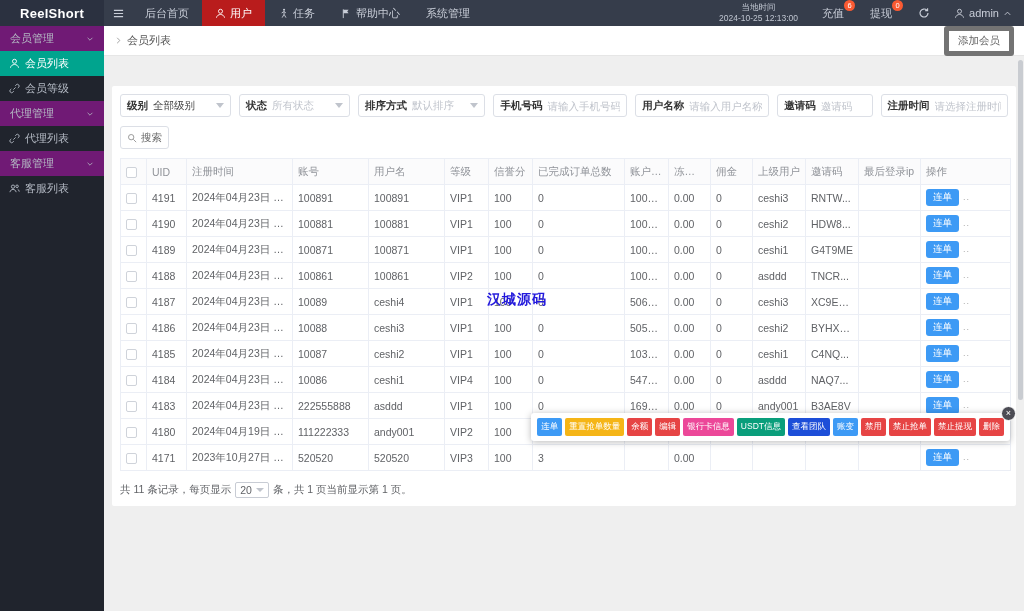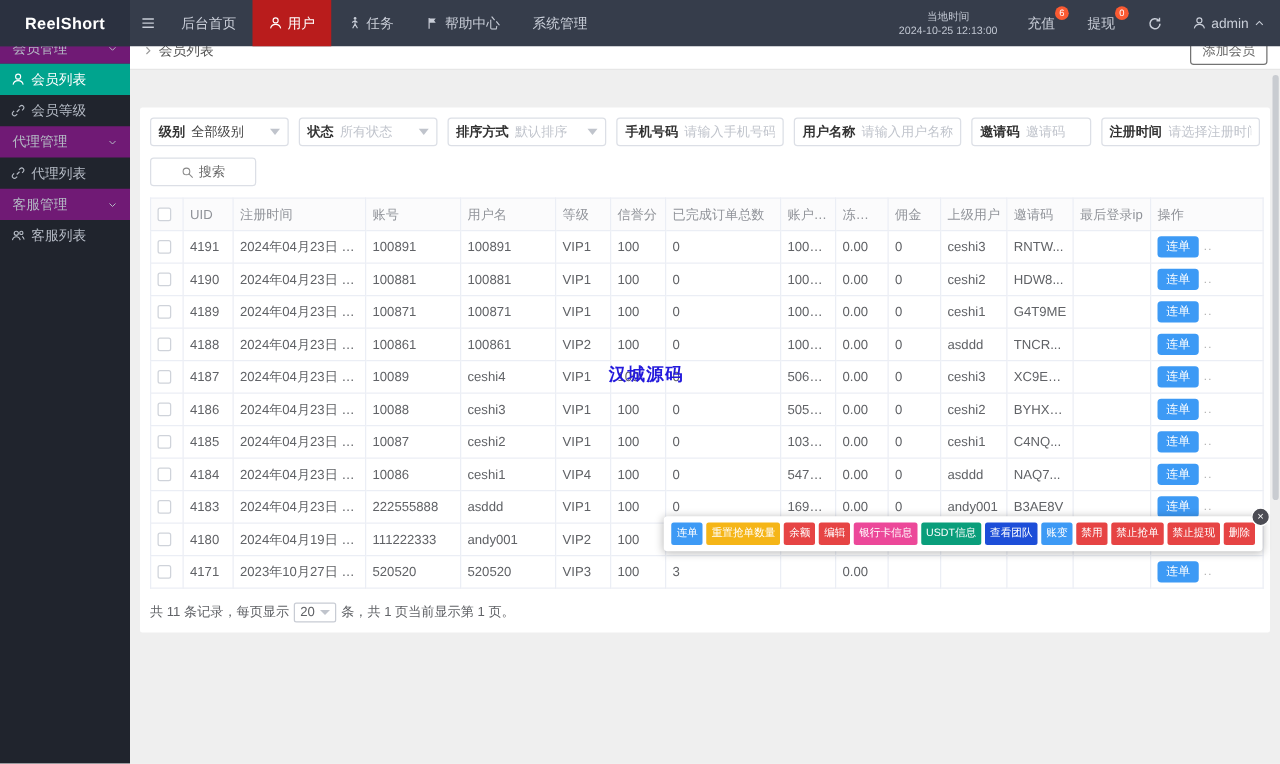--- a/index.html
+++ b/index.html
@@ -1,21 +1,21 @@
 <!DOCTYPE html>
 <html><head>
 <meta charset="utf-8">
 <style>
   * { margin:0; padding:0; box-sizing:border-box; }
   html,body { width:1024px; height:611px; }
   body { font-family:"Liberation Sans","DejaVu Sans",sans-serif; background:#efefef; overflow:hidden; }
   .screen { position:relative; width:1024px; height:611px; overflow:hidden; background:#efefef; }
 
   
-  .topbar { position:absolute; top:0; left:0; right:0; height:37px; background:#363d4b; display:flex; align-items:stretch; color:#c9ced8; font-size:11px; z-index:10; }
+  .topbar { position:absolute; top:0; left:0; right:0; height:26px; background:#363d4b; display:flex; align-items:stretch; color:#c9ced8; font-size:11px; z-index:10; }
   .logo { width:104px; background:#2b3140; color:#fff; font-weight:bold; font-size:13px; display:flex; align-items:center; justify-content:center; letter-spacing:.3px; }
   .hamburger { width:28px; display:flex; align-items:center; justify-content:center; cursor:pointer; }
   .topnav { display:flex; align-items:stretch; }
   .nav-item { padding:0 13px; display:flex; align-items:center; gap:4px; cursor:pointer; white-space:nowrap; }
   .nav-item.active { background:#b91c1c; color:#fff; }
   .topbar-right { margin-left:auto; display:flex; align-items:center; gap:24px; padding-right:12px; }
   .tb-time { text-align:center; font-size:8.5px; line-height:1.25; color:#bfc5d0; }
   .tb-badged { position:relative; cursor:pointer; padding-right:2px; }
   .tb-badge { position:absolute; top:-6px; right:-9px; background:#fa5a32; color:#fff; font-size:7.5px; min-width:11px; height:11px; line-height:11px; border-radius:6px; text-align:center; padding:0 2px; }
   .tb-admin { display:flex; align-items:center; gap:4px; cursor:pointer; }
@@ -25,39 +25,39 @@
   
   .sidebar { position:absolute; top:26px; left:0; width:104px; bottom:0; background:#20242d; font-size:11px; color:#b4bac4; z-index:9; }
   .side-group { height:25px; display:flex; align-items:center; justify-content:space-between; padding:0 10px; background:#701a75; cursor:pointer; }
   .side-item { height:25px; display:flex; align-items:center; gap:5px; padding:0 9px; cursor:pointer; }
   .side-item.active { background:#00a48e; color:#fff; }
 
   
   .main { position:absolute; left:104px; top:26px; right:0; bottom:0; background:#efefef; }
   .breadcrumb-bar { height:30px; background:#fff; display:flex; align-items:center; gap:4px; padding:0 10px; font-size:11px; color:#555; border-bottom:1px solid #e6e6e6; }
   .bc-icon { color:#999; }
-  .add-btn { margin-left:auto; background:#fff; border:1px solid #737373; border-radius:3px; font-size:10.5px; color:#666; padding:3px 9px; cursor:pointer; font-family:inherit; }
+  .add-btn { margin-left:auto; background:#fff; border:5px solid #737373; border-radius:3px; font-size:10.5px; color:#666; padding:3px 9px; cursor:pointer; font-family:inherit; }
   .content { padding:6px 8px; }
   .card { background:#fff; border-radius:2px; padding:8px; min-height:412px; position:relative;margin-top:24px; }
 
   
   .filters { display:flex; gap:8px; margin-bottom:9px; flex-wrap:nowrap; }
   .filter-group { display:inline-flex; align-items:center; border:1px solid #dcdfe6; border-radius:3px; height:23px; font-size:10.5px; padding:0 6px; gap:5px; background:#fff; cursor:pointer; }
   .fg-label { color:#333; font-weight:bold; white-space:nowrap; }
   .fg-value { color:#444; white-space:nowrap; overflow:hidden; flex:1; }
   .fg-value.placeholder { color:#c0c4cc; }
   .fg-input { border:none; outline:none; font-size:10.5px; color:#444; width:100%; min-width:20px; font-family:inherit; }
   .fg-input::placeholder { color:#c0c4cc; }
   .caret { width:0; height:0; border-left:4px solid transparent; border-right:4px solid transparent; border-top:5px solid #c0c4cc; margin-left:auto; flex:0 0 auto; }
   .filter-group:nth-child(1){width:120px}.filter-group:nth-child(2){width:120px}
   .filter-group:nth-child(3){width:138px}.filter-group:nth-child(4){width:145px}
   .filter-group:nth-child(5){width:145px}.filter-group:nth-child(6){width:103px}
   .filter-group:nth-child(7){width:138px}
 
-  .search-btn { display:inline-flex; align-items:center; gap:4px; border:1px solid #dcdfe6; background:#fff; border-radius:3px; height:23px; padding:0 24px; font-size:10.5px; color:#666; margin-bottom:9px; cursor:pointer; font-family:inherit; }
+  .search-btn { display:inline-flex; align-items:center; gap:4px; border:1px solid #dcdfe6; background:#fff; border-radius:3px; height:23px; padding:0 6px; font-size:10.5px; color:#666; margin-bottom:9px; cursor:pointer; font-family:inherit; }
   .search-btn .icon { width:10px; height:10px; color:#888; }
 
   
   table { width:100%; border-collapse:collapse; table-layout:fixed; font-size:10.5px; color:#606266; }
   th,td { border:1px solid #ebeef5; height:26px; padding:0 5px; text-align:left; font-weight:normal; overflow:hidden; white-space:nowrap; text-overflow:ellipsis; }
   th { color:#909399; background:#fbfbfc; }
   .cb { display:inline-block; width:11px; height:11px; border:1px solid #cfd3da; border-radius:2px; background:#fff; vertical-align:middle; cursor:pointer; }
   .action-btn { background:#3d9af5; color:#fff; border:none; border-radius:3px; font-size:9.5px; padding:2px 7px; cursor:pointer; font-family:inherit; }
   .dots { color:#aaa; margin-left:4px; font-size:9px; letter-spacing:1px; }
 

